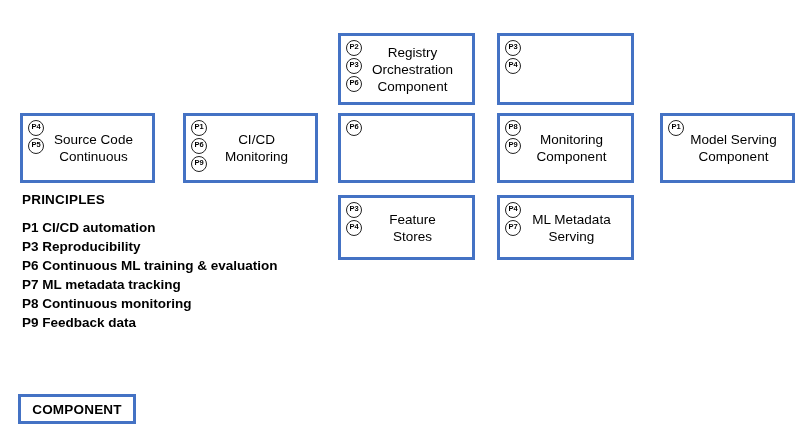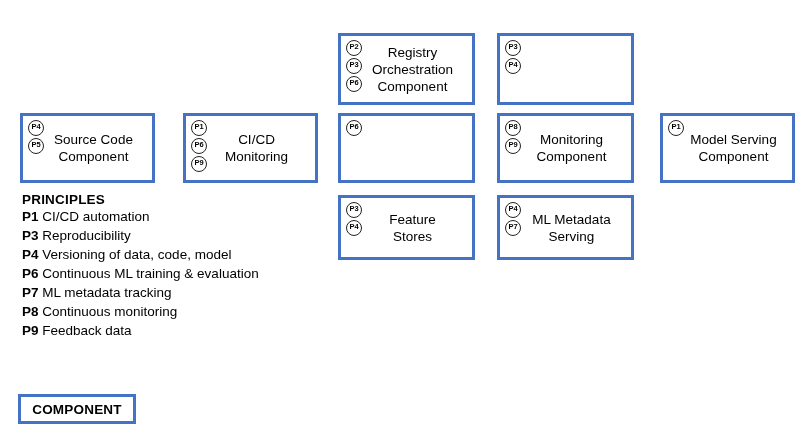--- a/index.html
+++ b/index.html
@@ -77,31 +77,32 @@
   #principles {
     position: absolute;
     left: 22px;
     top: 192px;
     width: 300px;
   }
   #principles-title {
     font-size: 13.5px;
     font-weight: bold;
     letter-spacing: 0.2px;
+    margin-bottom: 11px;
   }
   .principle-row {
     font-size: 13.5px;
     line-height: 19px;
     white-space: nowrap;
   }
   .principle-code {
     font-weight: bold;
   }
   .principle-text {
-    font-weight: normal;
+    font-weight: bold;
   }
 
   
   #component-key {
     position: absolute;
     left: 18px;
     top: 394px;
     width: 118px;
     height: 30px;
     box-sizing: border-box;
@@ -143,21 +144,21 @@
           </div>
         </div>
       </div>
       <div class="box" style="left: 20px; top: 113px; width: 135px; height: 70px; border-color: rgb(68, 114, 196);">
         <div class="box-inner">
           <div class="badges">
             <div class="badge">P4</div>
             <div class="badge">P5</div>
           </div>
           <div class="box-label">Source Code
-Component</div>
+Continuous</div>
         </div>
       </div>
       <div class="box" style="left: 183px; top: 113px; width: 135px; height: 70px; border-color: rgb(68, 114, 196);">
         <div class="box-inner">
           <div class="badges">
             <div class="badge">P1</div>
             <div class="badge">P6</div>
             <div class="badge">P9</div>
           </div>
           <div class="box-label">CI/CD
@@ -210,21 +211,20 @@
 Serving</div>
         </div>
       </div>
     </div>
 
   <div id="principles">
     <div id="principles-title">PRINCIPLES</div>
     <div id="principles-list">
         <div class="principle-row"><span class="principle-code">P1</span> <span class="principle-text">CI/CD automation</span></div>
         <div class="principle-row"><span class="principle-code">P3</span> <span class="principle-text">Reproducibility</span></div>
-        <div class="principle-row"><span class="principle-code">P4</span> <span class="principle-text">Versioning of data, code, model</span></div>
         <div class="principle-row"><span class="principle-code">P6</span> <span class="principle-text">Continuous ML training &amp; evaluation</span></div>
         <div class="principle-row"><span class="principle-code">P7</span> <span class="principle-text">ML metadata tracking</span></div>
         <div class="principle-row"><span class="principle-code">P8</span> <span class="principle-text">Continuous monitoring</span></div>
         <div class="principle-row"><span class="principle-code">P9</span> <span class="principle-text">Feedback data</span></div>
       </div>
   </div>
 
   <div id="component-key">
     <span id="component-key-label">COMPONENT</span>
   </div>

